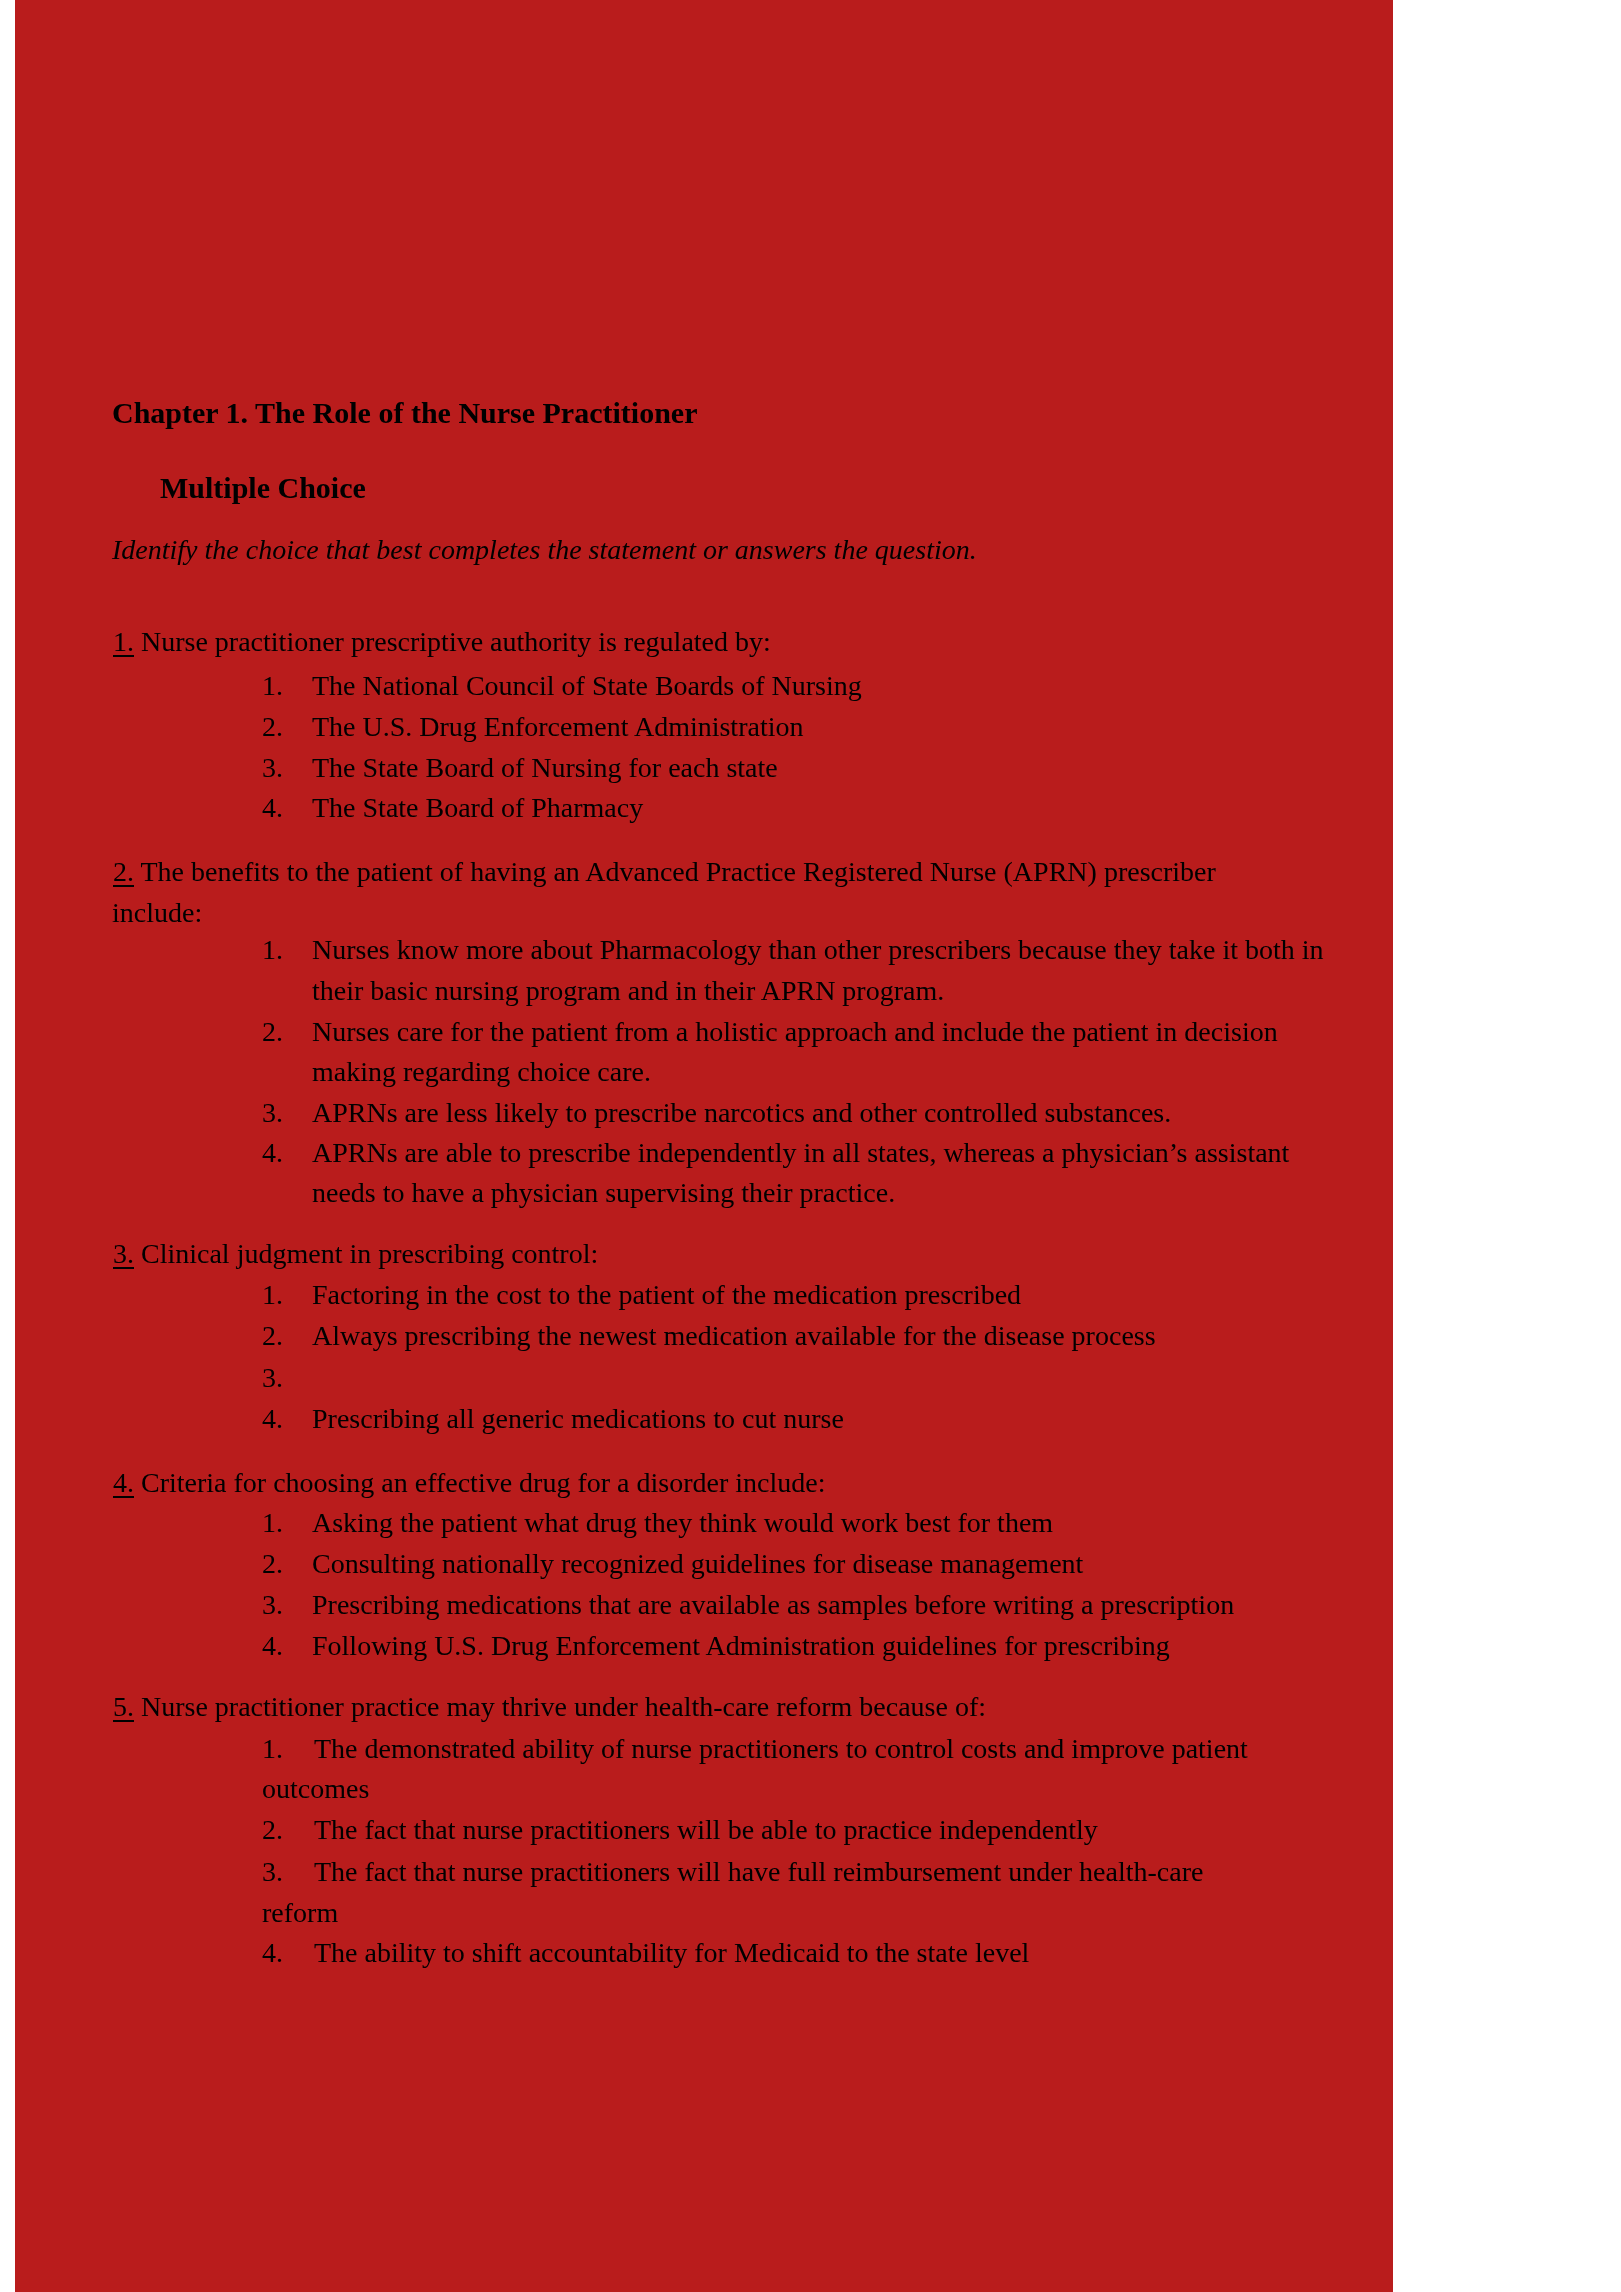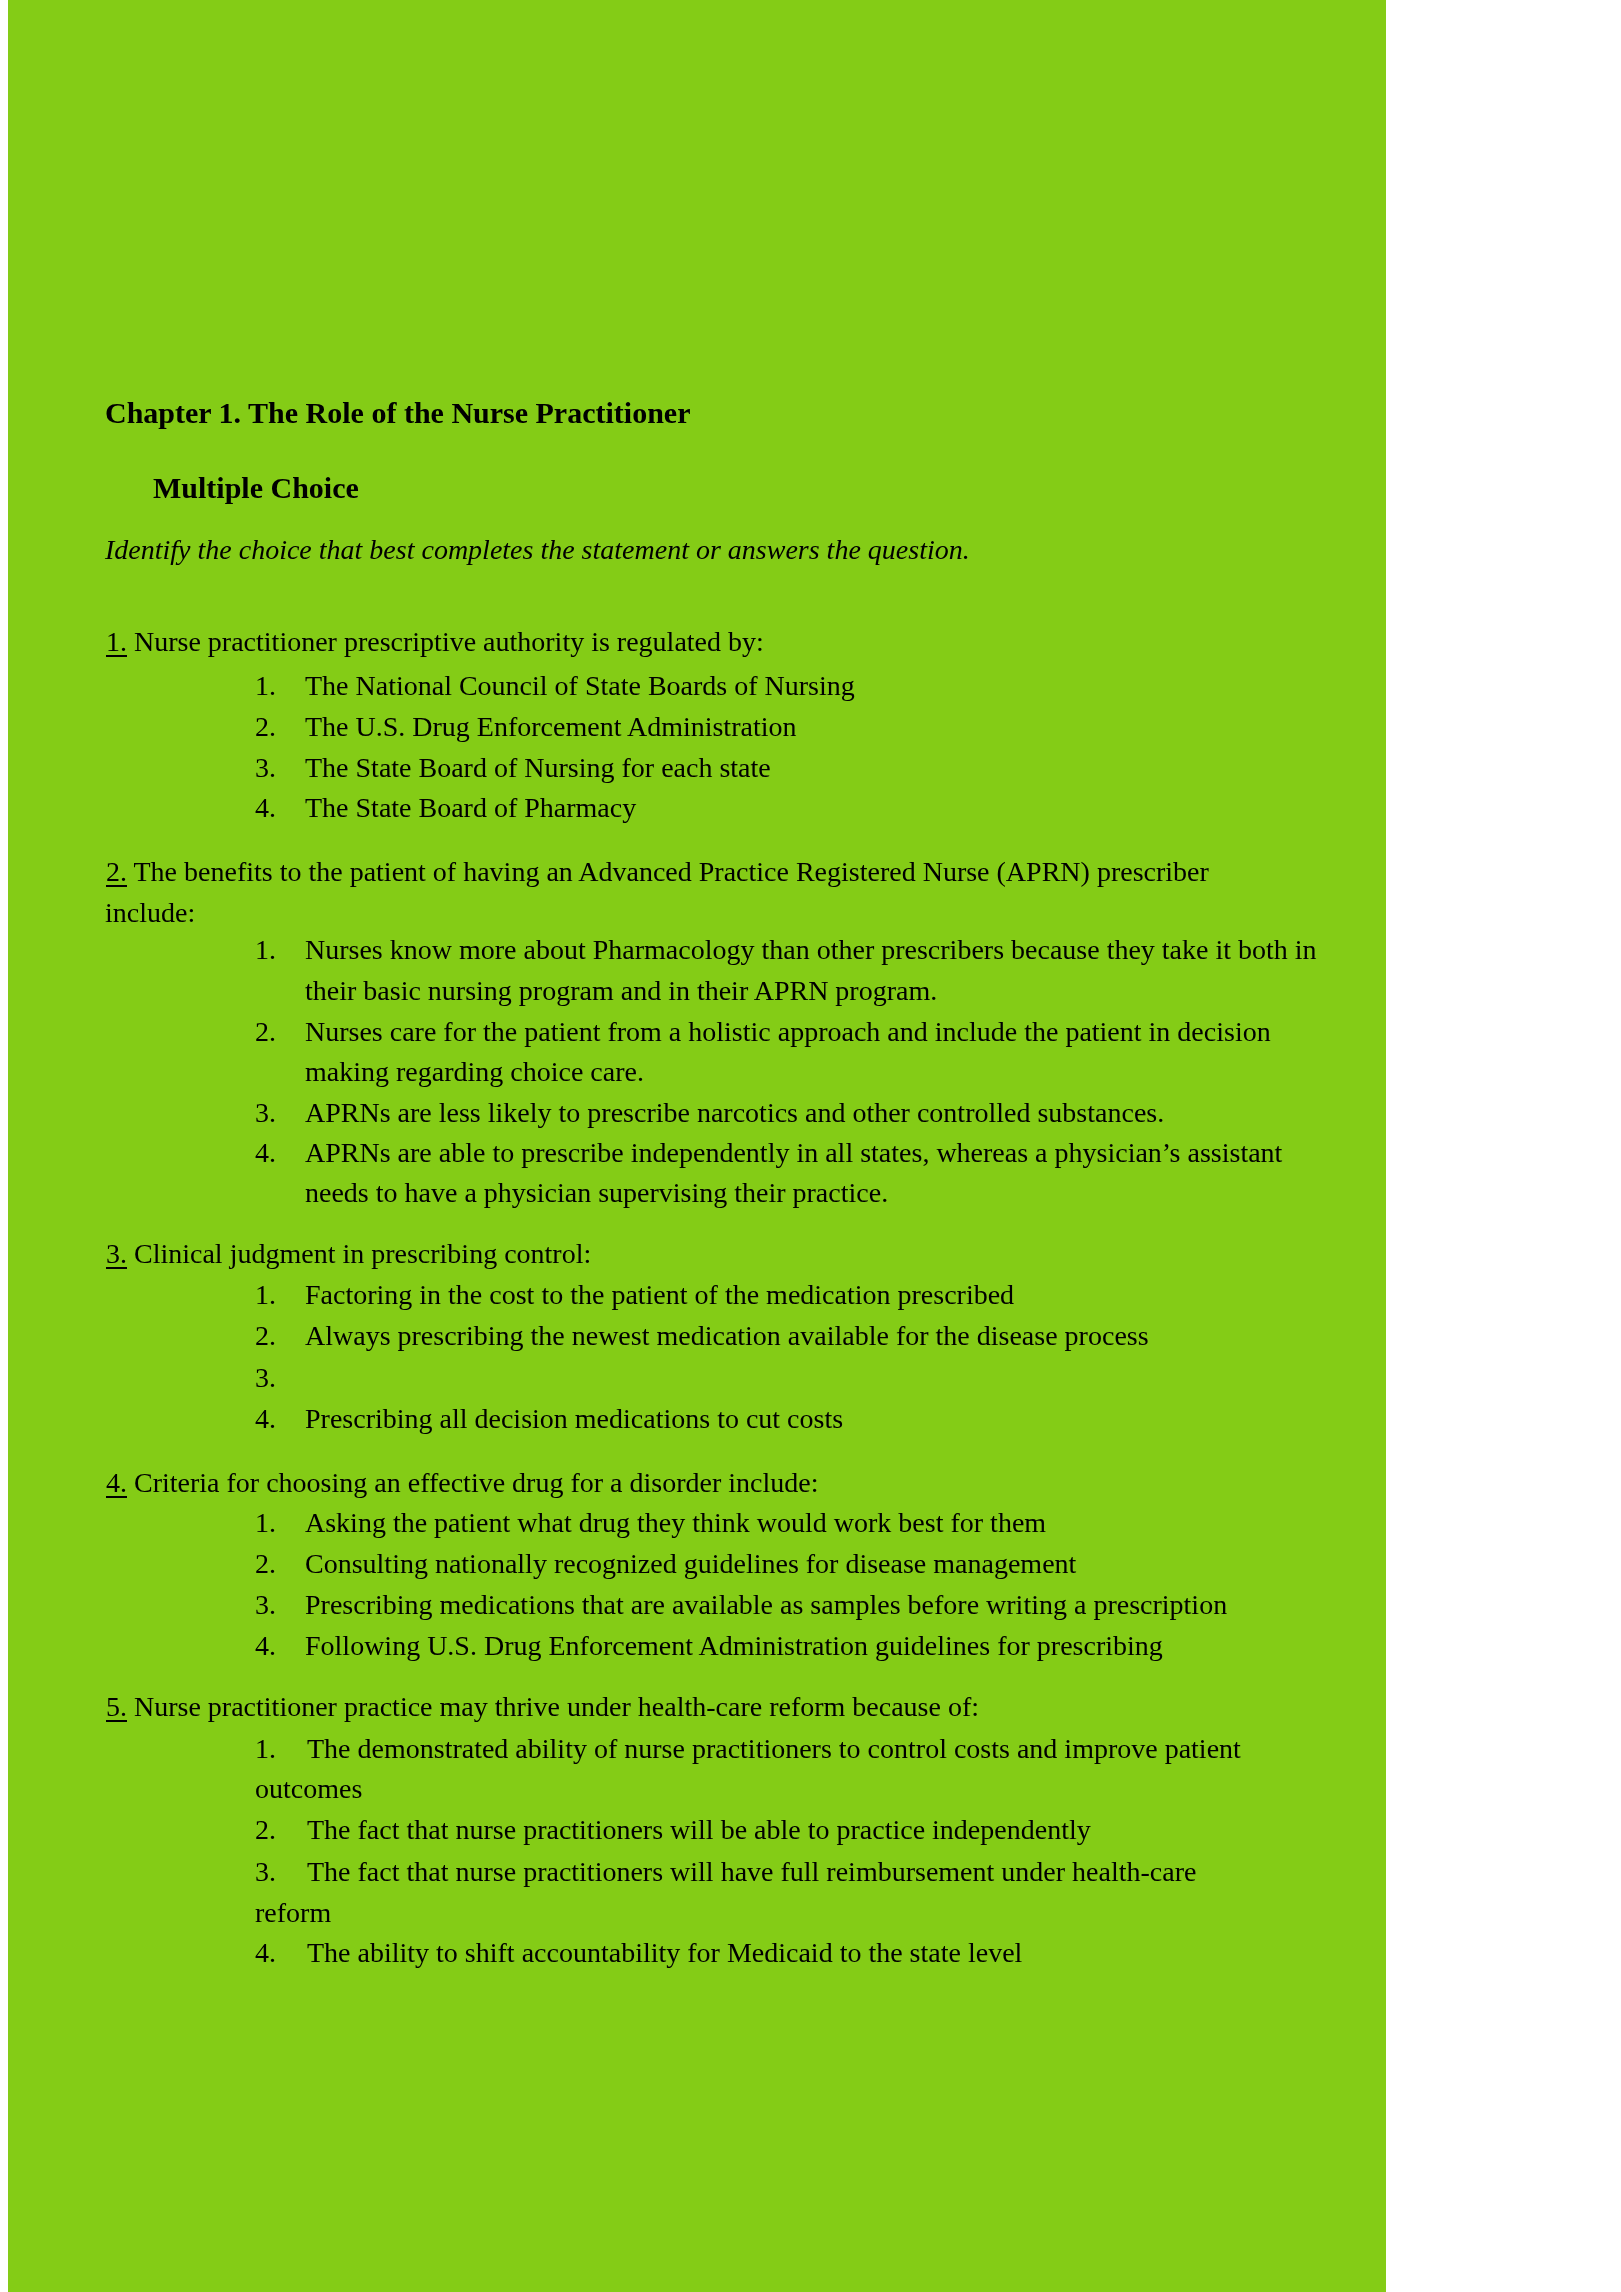--- a/index.html
+++ b/index.html
@@ -10,24 +10,24 @@
     body {
       width: 1621px;
       height: 2293px;
       position: relative;
       overflow: hidden;
       font-family: "Liberation Serif", "DejaVu Serif", serif;
       color: #000000;
     }
     .page {
       position: absolute;
-      left: 8px; top: 0;
+      left: 15px; top: 0;
       width: 1378px;
       height: 2293px;
-      background: #84cc16;
+      background: #b91c1c;
     }
     .line {
       position: absolute;
       white-space: nowrap;
       font-size: 28px;
       line-height: 41px;
       height: 41px;
     }
     .h-chapter {
       font-weight: bold;
@@ -137,21 +137,21 @@
     </div>
     <div class="line option" style="left:247px; top:1315px;">
       <span class="opt-num">2.</span>
       <span class="opt-text">Always prescribing the newest medication available for the disease process</span>
     </div>
     <div class="line option" style="left:247px; top:1357px;">
       <span class="opt-num">3.</span>
     </div>
     <div class="line option" style="left:247px; top:1398px;">
       <span class="opt-num">4.</span>
-      <span class="opt-text">Prescribing all decision medications to cut costs</span>
+      <span class="opt-text">Prescribing all generic medications to cut nurse</span>
     </div>
   </div>
 
   <div>
     <div class="line" style="left:98px; top:1462px;">
       <span class="qnum">4.</span>
       <span>Criteria for choosing an effective drug for a disorder include:</span>
     </div>
     <div class="line option" style="left:247px; top:1502px;">
       <span class="opt-num">1.</span>

